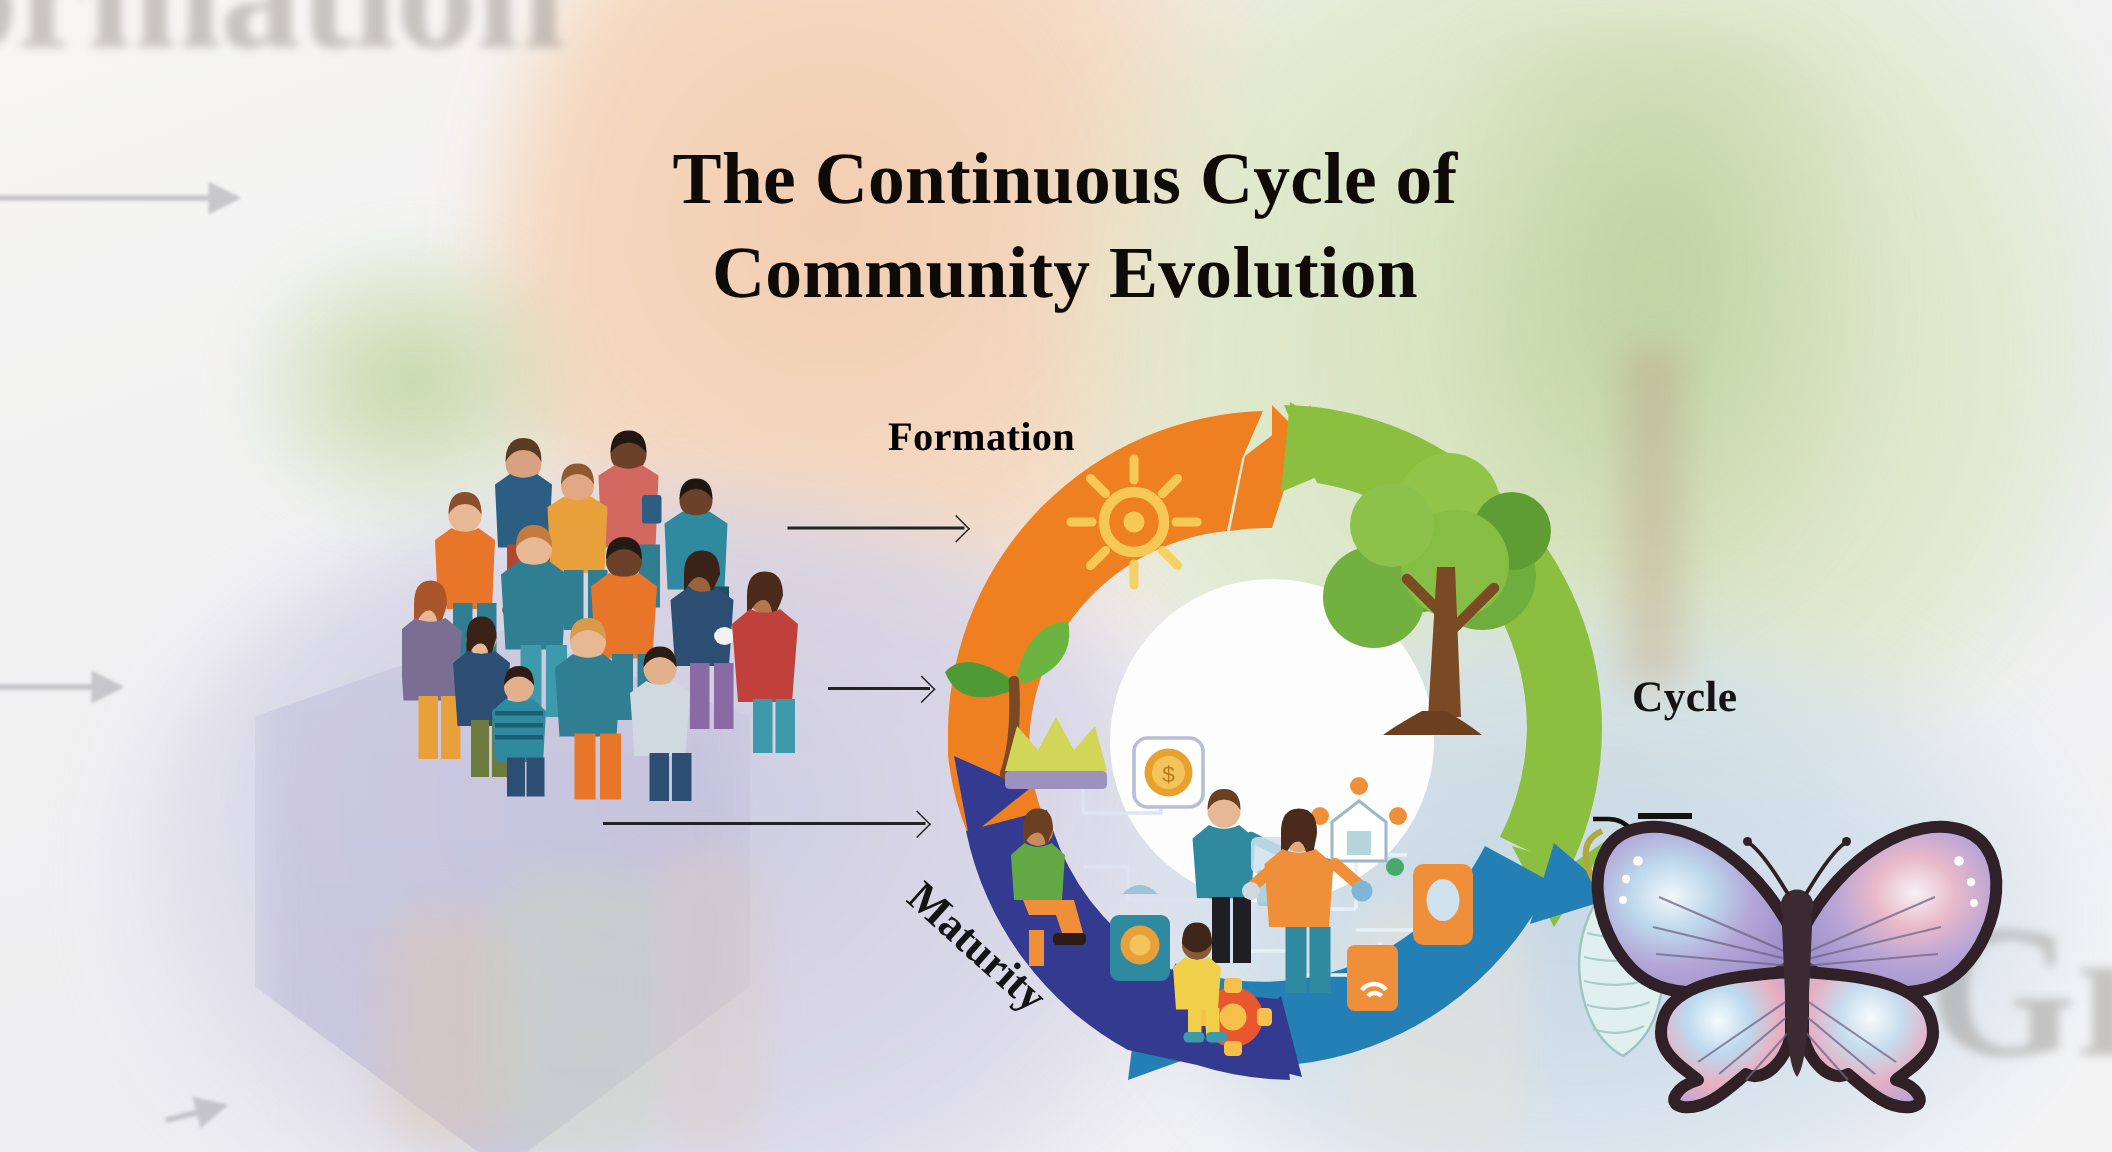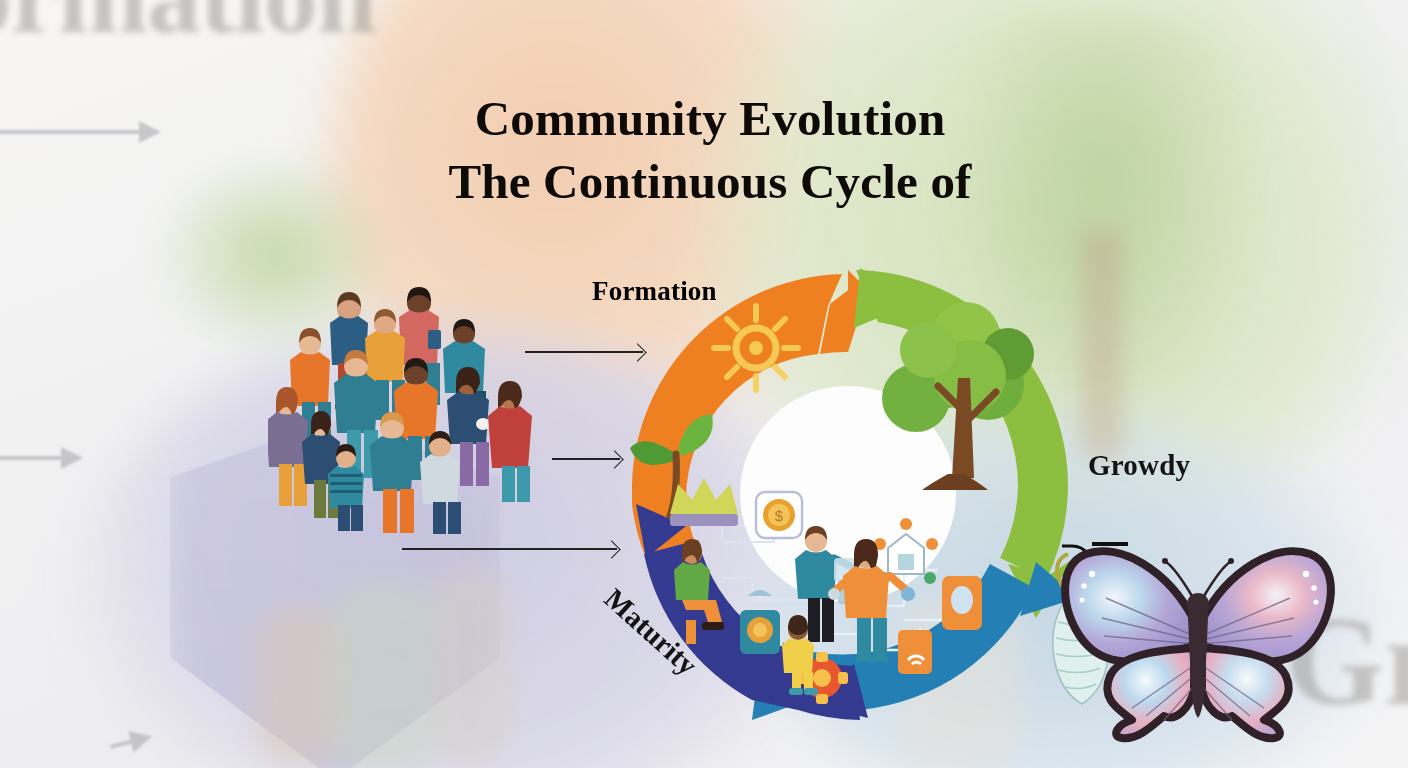--- a/index.html
+++ b/index.html
@@ -118,22 +118,22 @@
 
     <div class="bg-word w1">ormation</div>
     <div class="bg-word w2">Gr</div>
 
     <div class="bg-arrow a1"></div>
     <div class="bg-arrow a2"></div>
     <div class="bg-arrow a3"></div>
   </div>
 
   <div class="title">
+    <div>The Continuous Cycle of</div>
     <div>Community Evolution</div>
-    <div>The Continuous Cycle of</div>
   </div>
 
   <div class="crowd">
     <svg width="272" height="250" viewBox="0 0 272 250">
       <defs>
         <g id="person">
           <circle cx="0" cy="0" r="9"></circle>
         </g>
       </defs>
 
@@ -449,21 +449,21 @@
           <path d="M236 318 l-16 14" stroke="#ef8f3a" stroke-width="8" stroke-linecap="round"></path>
           <path d="M274 318 l16 14" stroke="#ef8f3a" stroke-width="8" stroke-linecap="round"></path>
           <circle cx="292" cy="336" r="7" fill="#7fb6d8"></circle>
           <circle cx="218" cy="336" r="6" fill="#cfd9df"></circle>
         </g>
       </g>
     </svg>
   </div>
 
   <div class="seg-label lbl-formation">Formation</div>
-  <div class="seg-label lbl-growth">Growdy</div>
+  <div class="seg-label lbl-growth">Cycle</div>
   <div class="seg-label lbl-maturity">Maturity</div>
 
   <svg class="chrysalis" viewBox="0 0 110 180">
     <path d="M28 14 q-14 6 -10 22 q4 14 12 18" stroke="#b0a83c" stroke-width="4" fill="none"></path>
     <path d="M22 6 h10 q10 0 16 8" stroke="#111" stroke-width="3" fill="none"></path>
     <path d="M52 4 h36" stroke="#111" stroke-width="4" fill="none"></path>
     <path d="M30 52 q-22 30 -16 66 q6 34 28 46 q22-14 26-46 q4-36 -16-66 q-10-8 -22 0z" fill="#dff0ee" stroke="#9fc3c0" stroke-width="1.6"></path>
     <g stroke="#a9ccc9" stroke-width="1.4" fill="none">
       <path d="M18 82 q22 6 42 -2"></path>
         <path d="M16 98 q24 6 46 -2"></path>

